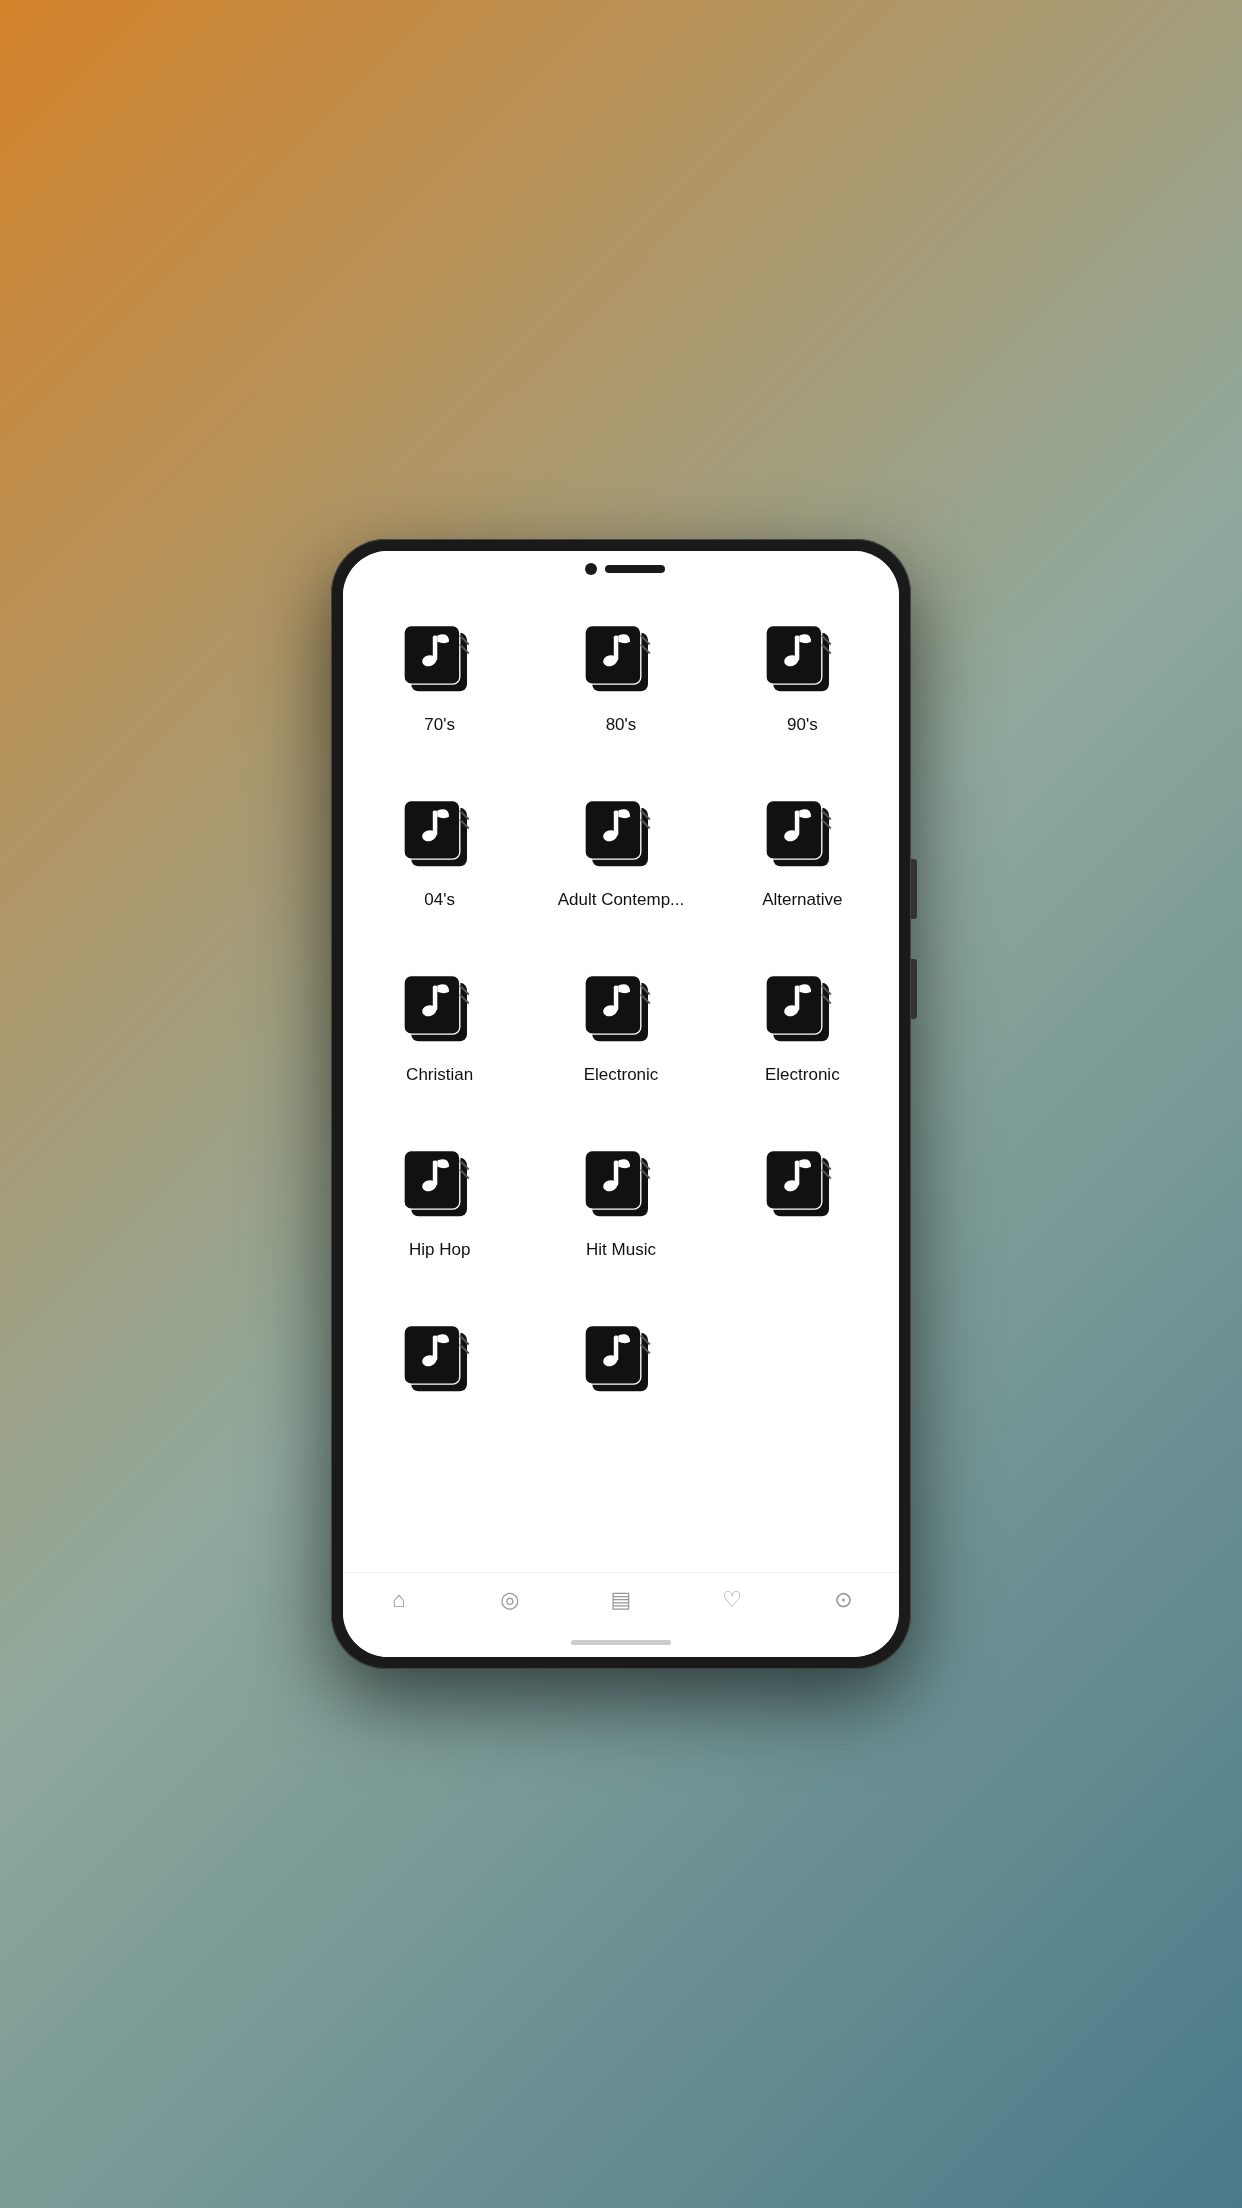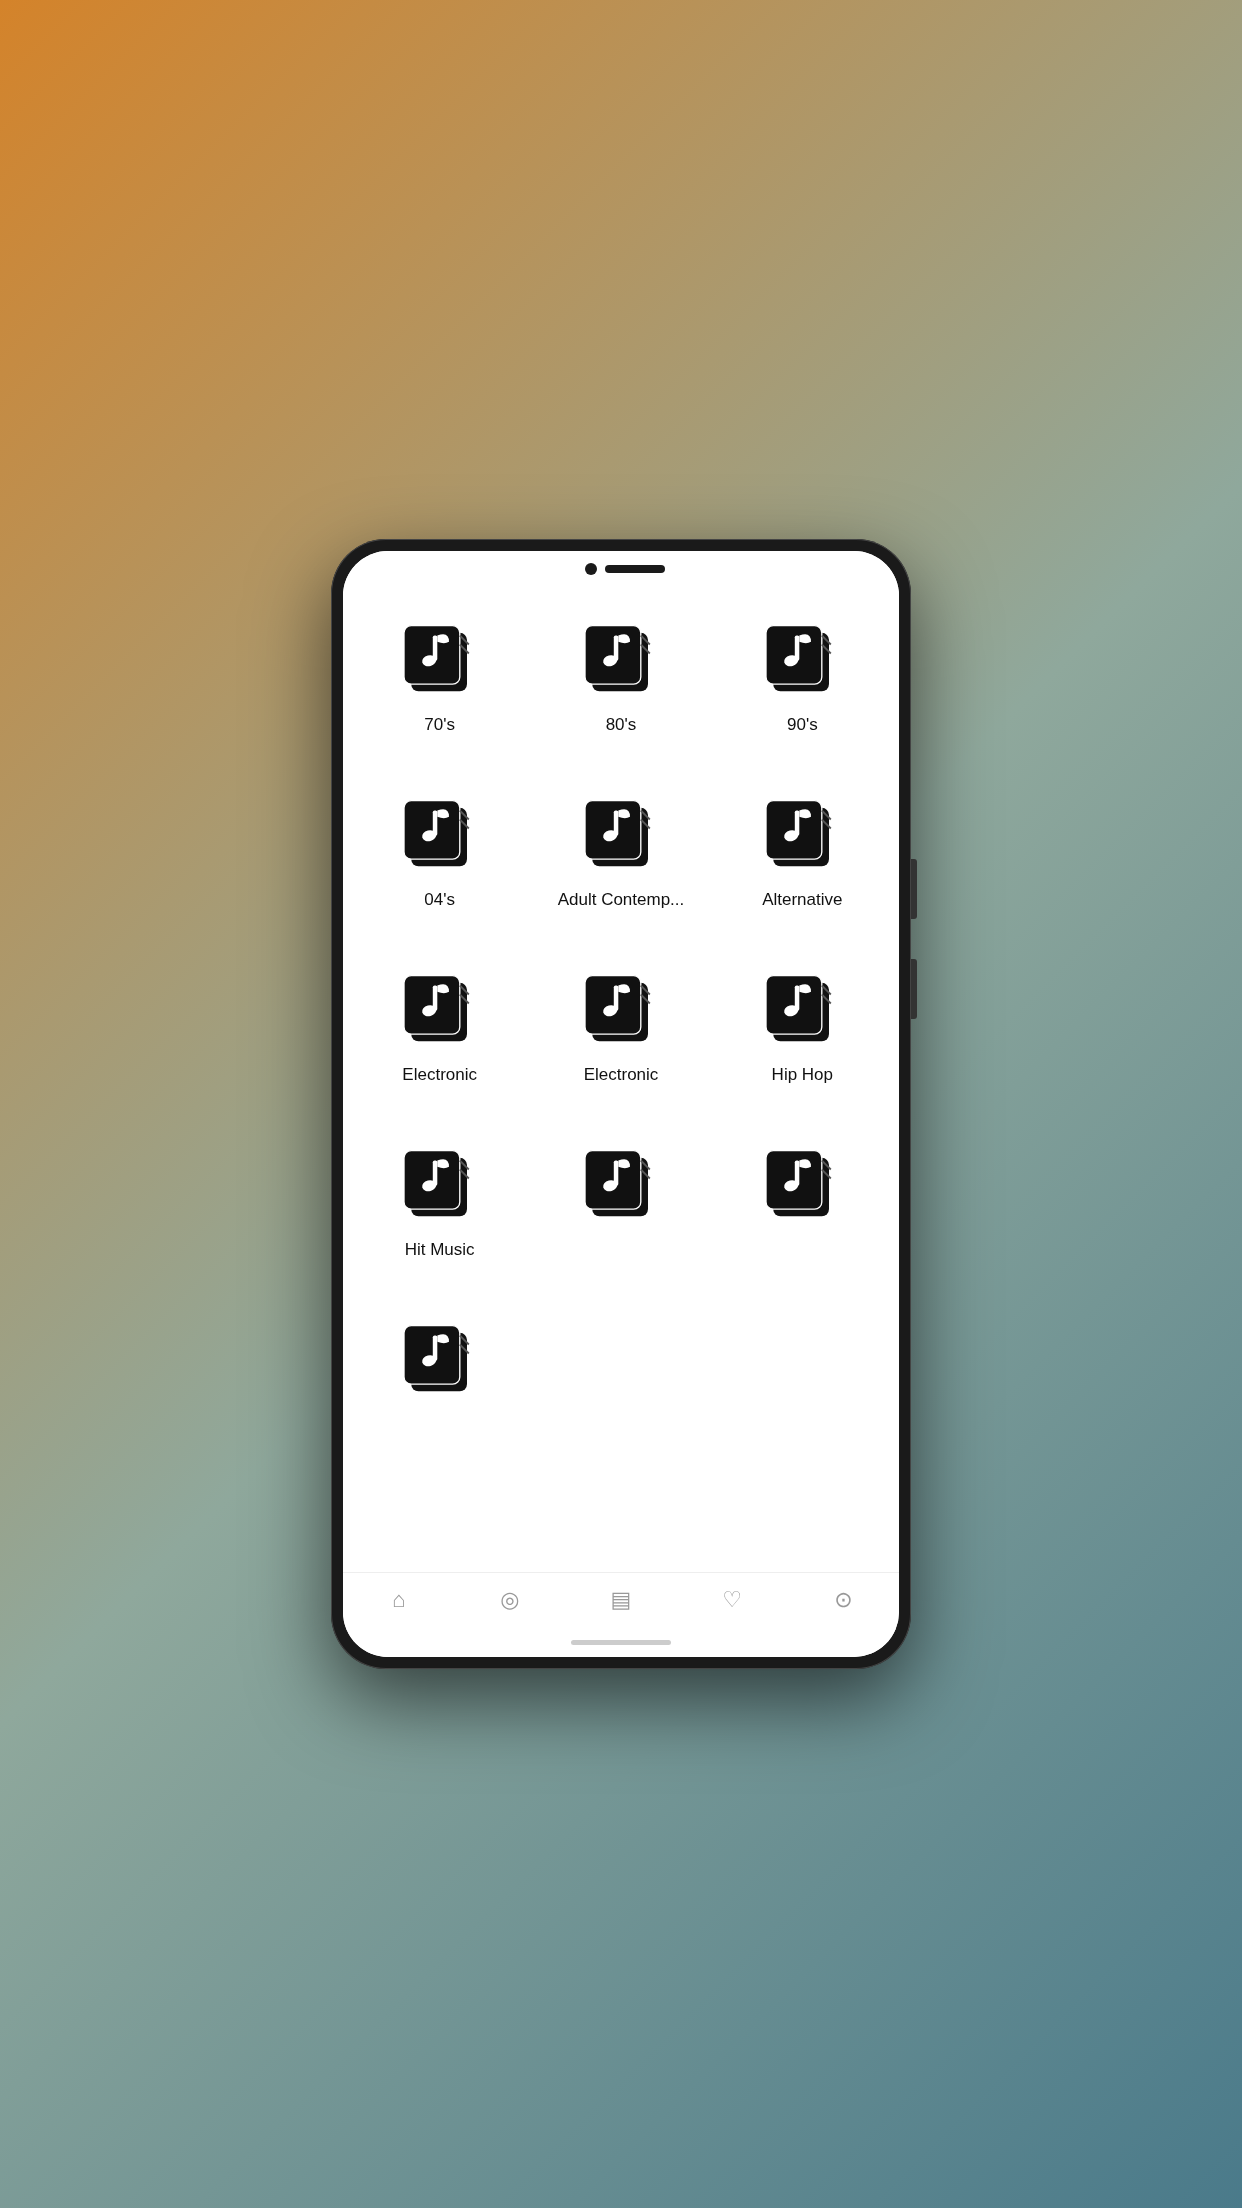--- a/index.html
+++ b/index.html
@@ -307,20 +307,41 @@
         <rect x="42" y="25" width="5" height="28" rx="2"></rect>
 
         <path d="M47 25 Q60 20 60 32 Q55 35 47 32 Z"></path>
 
         <ellipse cx="38" cy="53" rx="8" ry="6" transform="rotate(-15 38 53)"></ellipse>
       </g>
 
       <line x1="72" y1="25" x2="82" y2="35" stroke="#555" stroke-width="2"></line>
       <line x1="72" y1="35" x2="82" y2="45" stroke="#555" stroke-width="2"></line>
     </svg></div>
+            <div class="genre-label">Christian</div>
+          </div>
+          <div class="genre-item">
+            <div class="music-icon"><svg viewBox="0 0 100 100" xmlns="http://www.w3.org/2000/svg">
+
+      <rect x="18" y="22" width="62" height="65" rx="8" ry="8" fill="#111"></rect>
+
+      <rect x="10" y="14" width="62" height="65" rx="8" ry="8" fill="#111" stroke="#fff" stroke-width="1.5"></rect>
+
+      <g fill="#fff">
+
+        <rect x="42" y="25" width="5" height="28" rx="2"></rect>
+
+        <path d="M47 25 Q60 20 60 32 Q55 35 47 32 Z"></path>
+
+        <ellipse cx="38" cy="53" rx="8" ry="6" transform="rotate(-15 38 53)"></ellipse>
+      </g>
+
+      <line x1="72" y1="25" x2="82" y2="35" stroke="#555" stroke-width="2"></line>
+      <line x1="72" y1="35" x2="82" y2="45" stroke="#555" stroke-width="2"></line>
+    </svg></div>
             <div class="genre-label">Electronic</div>
           </div>
           <div class="genre-item">
             <div class="music-icon"><svg viewBox="0 0 100 100" xmlns="http://www.w3.org/2000/svg">
 
       <rect x="18" y="22" width="62" height="65" rx="8" ry="8" fill="#111"></rect>
 
       <rect x="10" y="14" width="62" height="65" rx="8" ry="8" fill="#111" stroke="#fff" stroke-width="1.5"></rect>
 
       <g fill="#fff">

